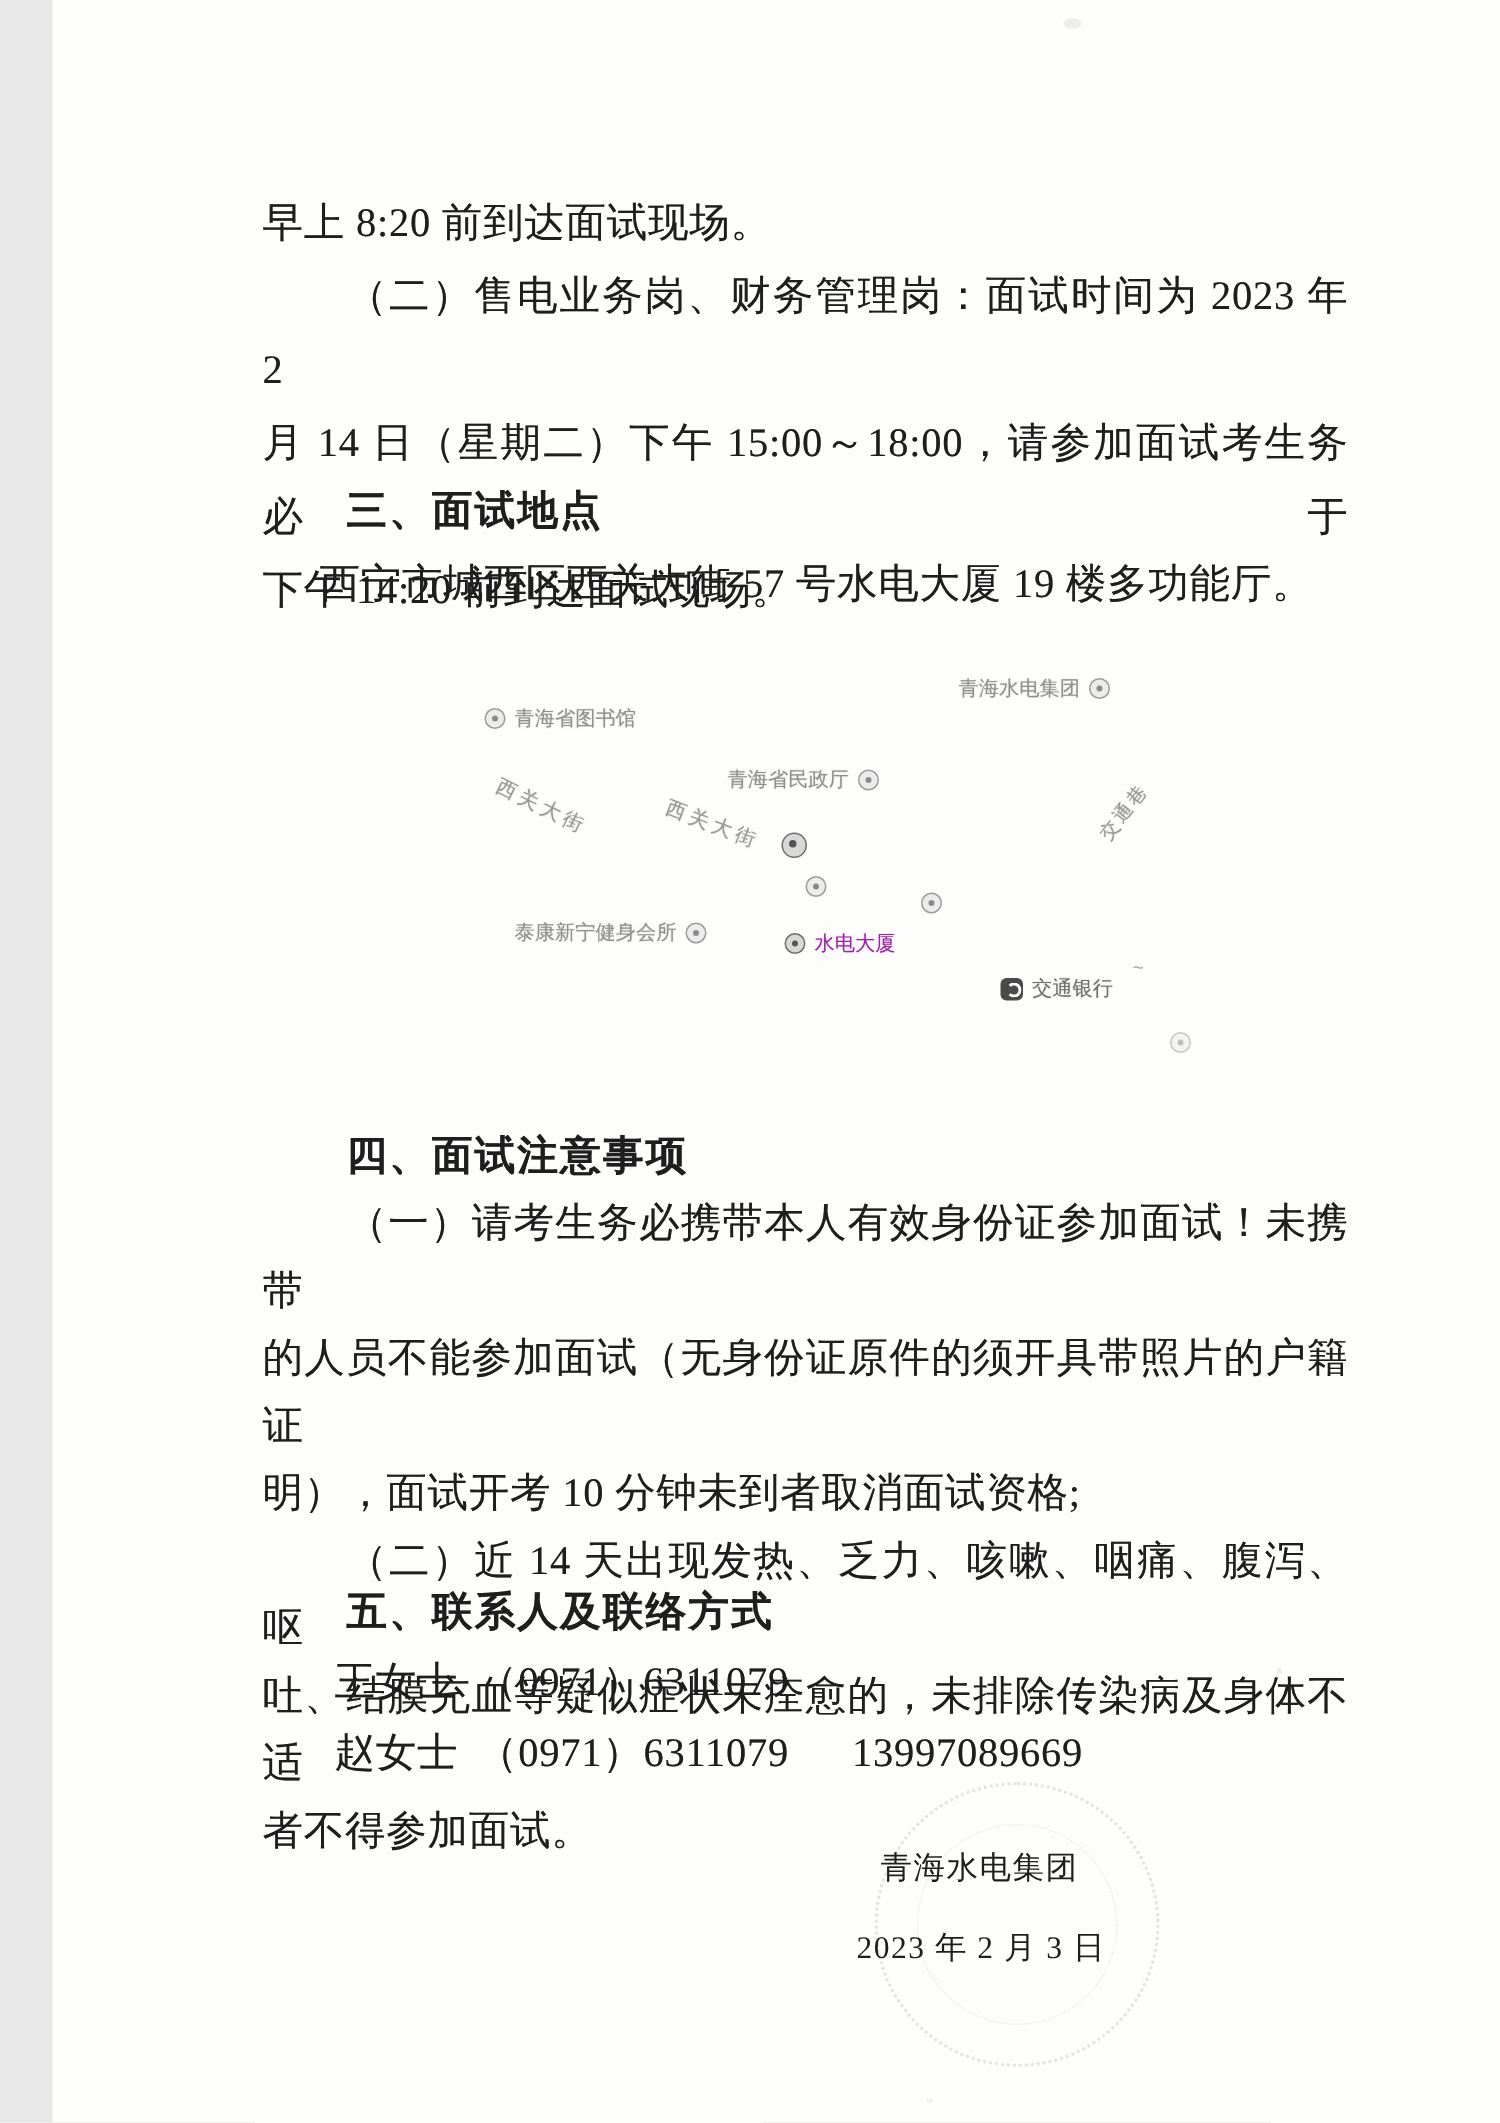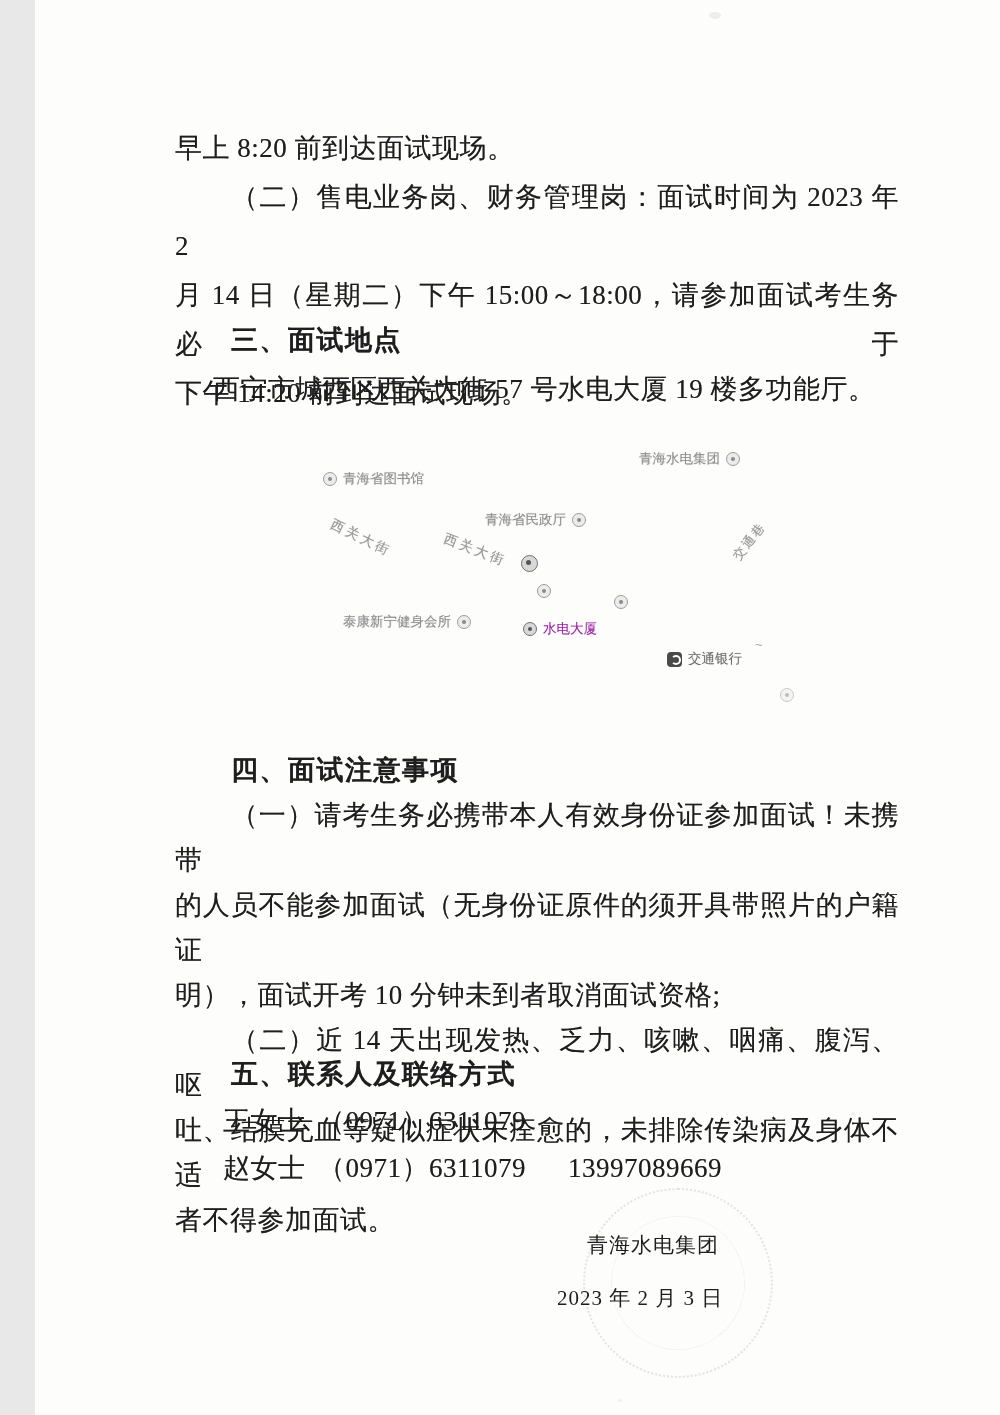--- a/index.html
+++ b/index.html
@@ -211,15 +211,15 @@
     </span>
     <span class="ln contact-row">
       <span class="c-name">赵女士</span>
       <span class="c-phone">（0971）6311079</span>
       <span class="c-mobile">13997089669</span>
     </span>
   </div>
 
   <div class="stamp"></div>
   <div class="sig-line" style="left:552px; top:1231px;">青海水电集团</div>
-  <div class="sig-line" style="left:522px; top:1284px;text-align:right;">2023 年 2 月 3 日</div>
+  <div class="sig-line" style="left:536px; top:1284px;text-align:right;">2023 年 2 月 3 日</div>
 
 </div>
 
 </body></html>

